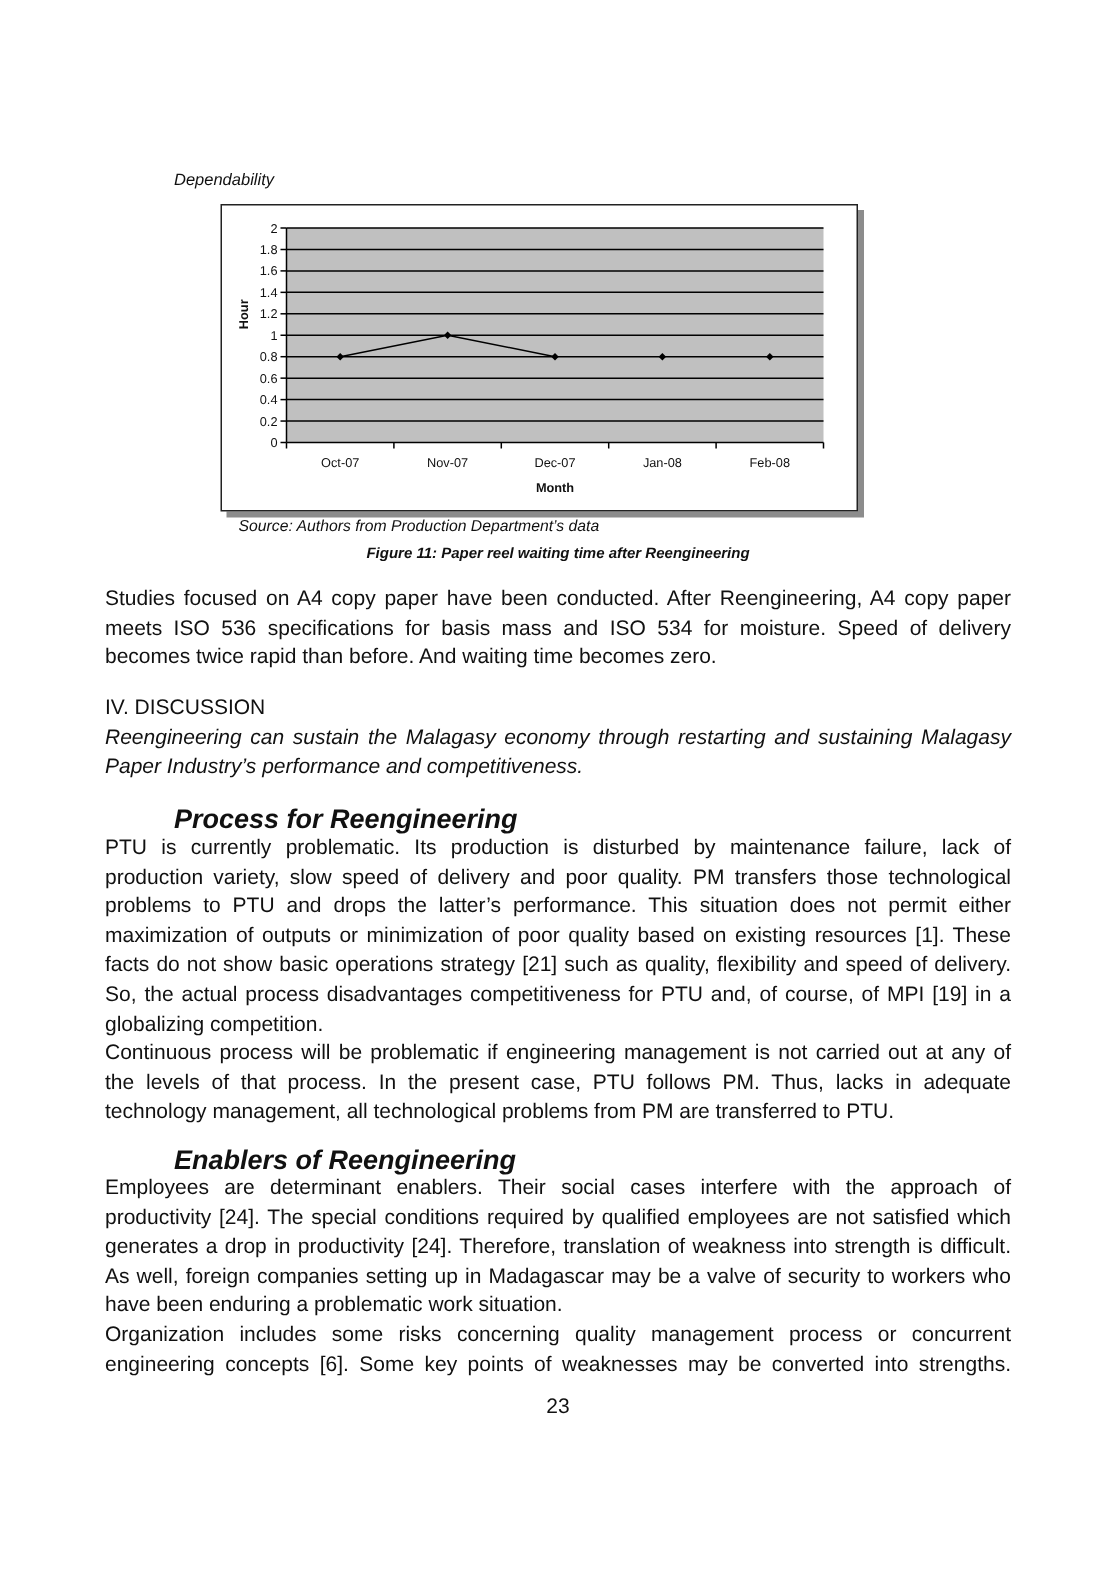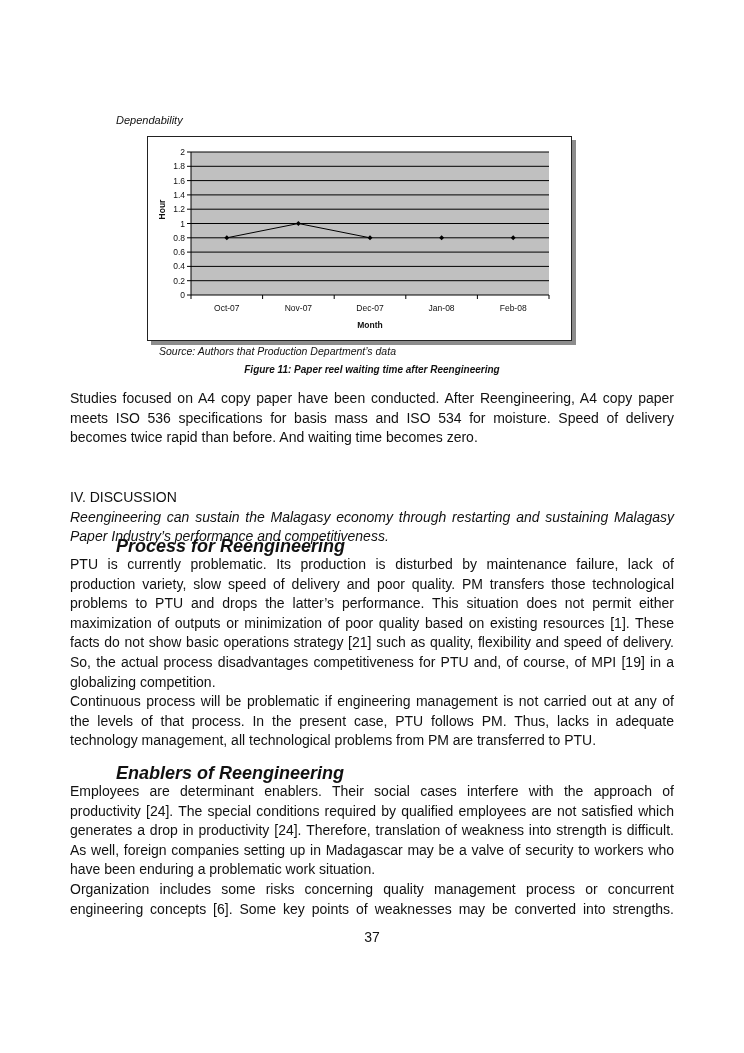--- a/index.html
+++ b/index.html
@@ -97,37 +97,37 @@
       <text x="0" y="0" text-anchor="middle" font-size="8.5" font-weight="bold" font-family="Liberation Sans, sans-serif" fill="#111" transform="translate(17,72.5) rotate(-90)">Hour</text>
       <polyline points="78.8,100.8 150.39999999999998,86.5 222,100.8" fill="none" stroke="#000" stroke-width="1"></polyline>
       <path d="M78.8 98.3 L81.3 100.8 L78.8 103.3 L76.3 100.8 Z" fill="#000"></path>
       <path d="M150.39999999999998 84 L152.89999999999998 86.5 L150.39999999999998 89 L147.89999999999998 86.5 Z" fill="#000"></path>
       <path d="M222 98.3 L224.5 100.8 L222 103.3 L219.5 100.8 Z" fill="#000"></path>
       <path d="M293.59999999999997 98.3 L296.09999999999997 100.8 L293.59999999999997 103.3 L291.09999999999997 100.8 Z" fill="#000"></path>
       <path d="M365.2 98.3 L367.7 100.8 L365.2 103.3 L362.7 100.8 Z" fill="#000"></path>
     </svg>
 </div>
 
-<div class="abs source">Source: Authors that Production Department’s data</div>
+<div class="abs source">Source: Authors from Production Department’s data</div>
 <div class="abs fig-caption"><span style="padding-left:0">Figure 11: Paper reel waiting time after Reengineering</span></div>
 
 <div class="abs text-block" style="top:389px;">
   <p>Studies focused on A4 copy paper have been conducted. After Reengineering, A4 copy paper meets ISO 536 specifications for basis mass and ISO 534 for moisture. Speed of delivery becomes twice rapid than before. And waiting time becomes zero.</p>
 </div>
 
-<div class="abs text-block" style="top:488px;">
+<div class="abs text-block" style="top:462px;">
   <p class="heading-plain" style="text-align:left">IV. DISCUSSION</p>
   <p class="italic">Reengineering can sustain the Malagasy economy through restarting and sustaining Malagasy Paper Industry’s performance and competitiveness.</p>
 </div>
 
 <div class="abs subhead" style="top:536px;">Process for Reengineering</div>
 <div class="abs text-block" style="top:555px;">
   <p>PTU is currently problematic. Its production is disturbed by maintenance failure, lack of production variety, slow speed of delivery and poor quality. PM transfers those technological problems to PTU and drops the latter’s performance. This situation does not permit either maximization of outputs or minimization of poor quality based on existing resources [1]. These facts do not show basic operations strategy [21] such as quality, flexibility and speed of delivery. So, the actual process disadvantages competitiveness for PTU and, of course, of MPI [19] in a globalizing competition.</p>
   <p>Continuous process will be problematic if engineering management is not carried out at any of the levels of that process. In the present case, PTU follows PM. Thus, lacks in adequate technology management, all technological problems from PM are transferred to PTU.</p>
 </div>
 
 <div class="abs subhead" style="top:763px;text-align:right;">Enablers of Reengineering</div>
 <div class="abs text-block fullwrap" style="top:782px;">
   <p>Employees are determinant enablers. Their social cases interfere with the approach of productivity [24]. The special conditions required by qualified employees are not satisfied which generates a drop in productivity [24]. Therefore, translation of weakness into strength is difficult. As well, foreign companies setting up in Madagascar may be a valve of security to workers who have been enduring a problematic work situation.</p>
   <p>Organization includes some risks concerning quality management process or concurrent engineering concepts [6]. Some key points of weaknesses may be converted into strengths.</p>
 </div>
 
-<div class="abs page-num">37</div>
+<div class="abs page-num">23</div>
 
 </body></html>

